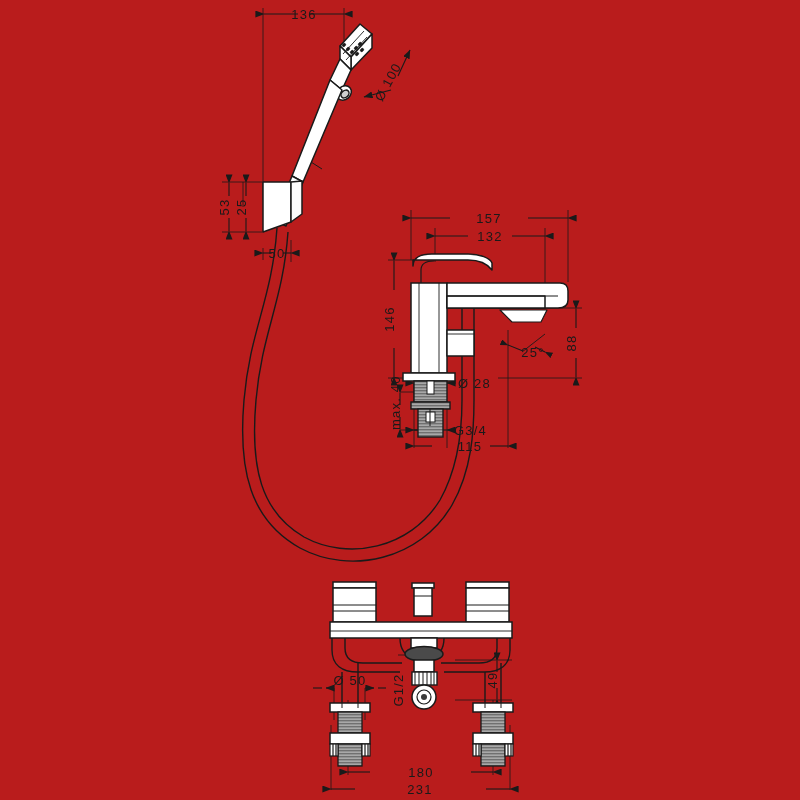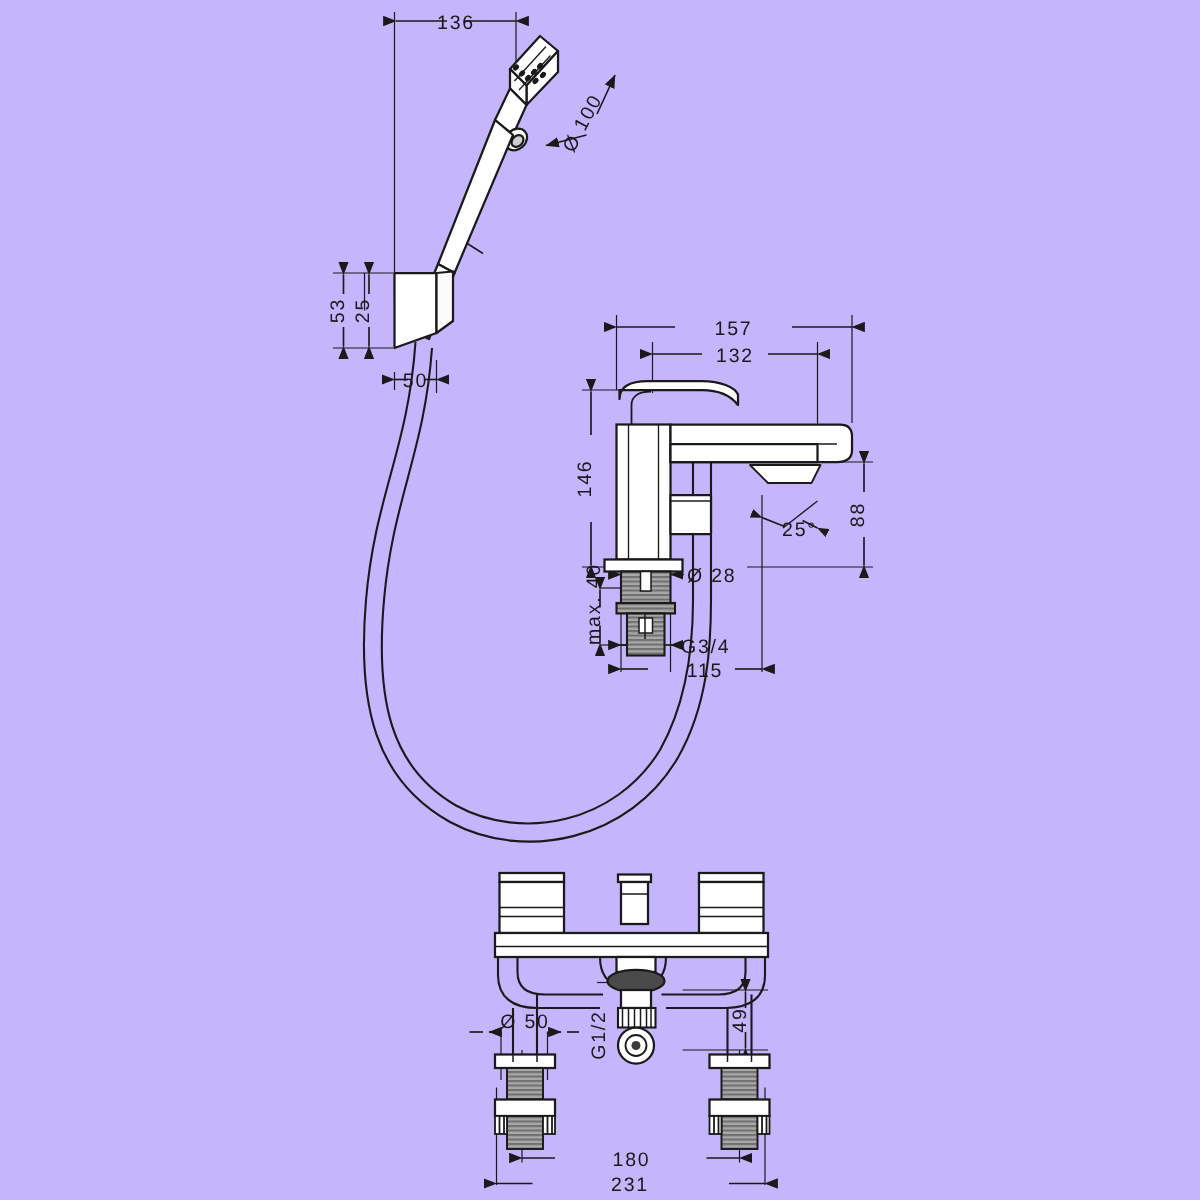--- a/index.html
+++ b/index.html
@@ -1,17 +1,17 @@
 <!DOCTYPE html>
 <html><head>
 <meta charset="utf-8">
 <style>
   html,body{margin:0;padding:0;background:#ffffff;}
   body{width:800px;height:800px;font-family:"Liberation Sans",sans-serif;}
-  #sheet{position:relative;width:800px;height:800px;overflow:hidden;background:#c4b5fd;}
+  #sheet{position:relative;width:800px;height:800px;overflow:hidden;background:#b91c1c;}
   svg{display:block;}
   .dim-text{font-family:"Liberation Sans",sans-serif;font-size:13px;fill:#1a1a1a;letter-spacing:1.2px;}
 </style>
 </head>
 <body>
 
 <div id="sheet">
 <svg width="800" height="800" viewBox="0 0 800 800">
 
   <defs>

